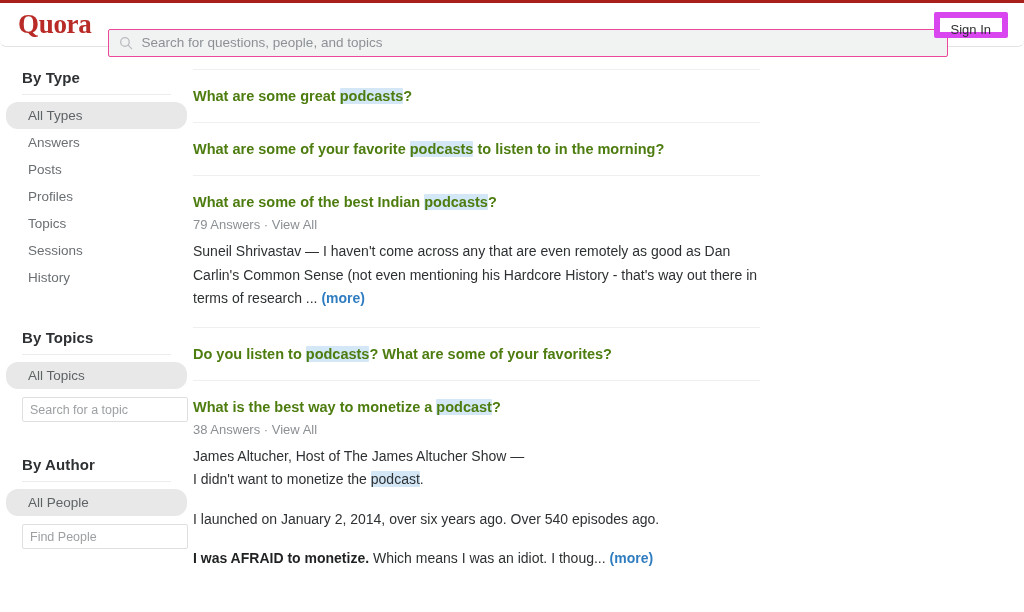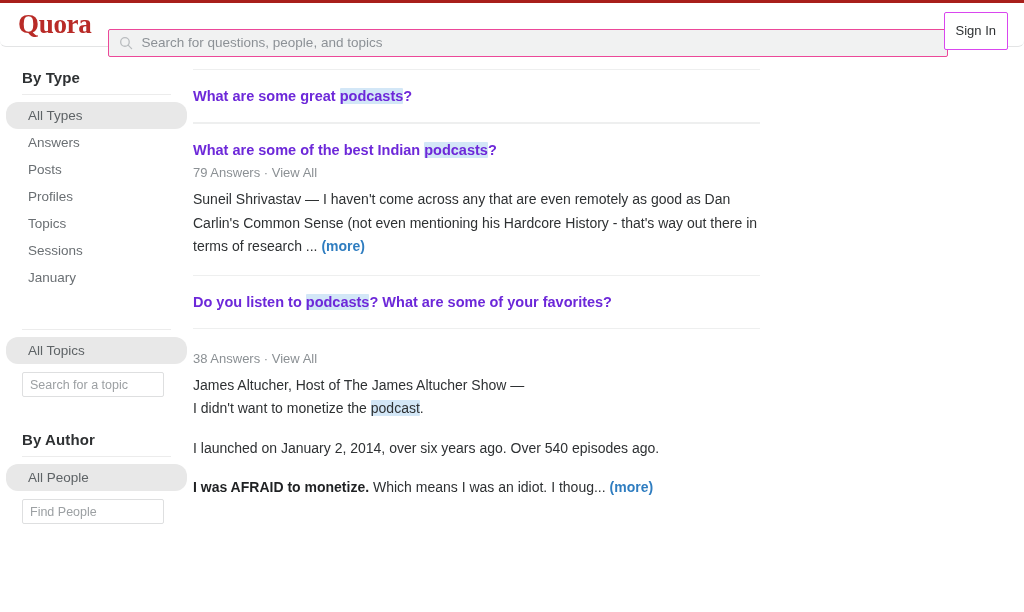--- a/index.html
+++ b/index.html
@@ -79,24 +79,24 @@
     padding: 0;
   }
   .search-input::placeholder {
     color: #8c9196;
     opacity: 1;
   }
   .signin-btn {
     position: absolute;
     right: 16px;
     top: 9px;
-    height: 38px;
+    height: 26px;
     padding: 0 11px;
     background: #ffffff;
-    border: 1px solid #d946ef;
+    border: 6px solid #d946ef;
     border-radius: 2px;
     font-family: "Liberation Sans", sans-serif;
     font-size: 13px;
     color: #2e3133;
     cursor: pointer;
     line-height: 24px;
   }
 
   
   .page {
@@ -135,21 +135,21 @@
     line-height: 15px;
   }
   .side-item.active {
     background: #e8e8e8;
     border-radius: 12px;
     color: #5e6366;
   }
   .side-input {
     display: block;
     box-sizing: border-box;
-    width: 142px;
+    width: 166px;
     height: 25px;
     margin: 8px 0 0 22px;
     border: 1px solid #dedfe0;
     border-radius: 2px;
     background: #ffffff;
     font-family: "Liberation Sans", sans-serif;
     font-size: 12.5px;
     color: #2e3133;
     padding: 0 7px;
     outline: none;
@@ -184,21 +184,21 @@
     height: 1px;
     background: #eeefef;
   }
   .result {
     padding: 17px 0 16px 0;
   }
   .result-title {
     display: block;
     font-size: 14.5px;
     font-weight: bold;
-    color: #6d28d9;
+    color: #4d7c0f;
     text-decoration: none;
     line-height: 19px;
     cursor: pointer;
   }
   .hl {
     background: #d3e7f7;
     border-radius: 1px;
   }
   .result-meta {
     font-size: 13px;
@@ -255,26 +255,27 @@
 
     <div class="side-section">
       <div class="side-heading">By Type</div>
       <div class="side-divider"></div>
       <div class="side-item active">All Types</div>
       <div class="side-item">Answers</div>
       <div class="side-item">Posts</div>
       <div class="side-item">Profiles</div>
       <div class="side-item">Topics</div>
       <div class="side-item">Sessions</div>
-      <div class="side-item">January</div>
+      <div class="side-item">History</div>
     </div>
 
     <div class="gap-lg"></div>
 
     <div class="side-section">
+      <div class="side-heading">By Topics</div>
       <div class="side-divider"></div>
       <div class="side-item active">All Topics</div>
       <input class="side-input" type="text" placeholder="Search for a topic" style="">
     </div>
 
     <div class="gap-md"></div>
 
     <div class="side-section">
       <div class="side-heading">By Author</div>
       <div class="side-divider"></div>
@@ -289,20 +290,25 @@
 
       <div class="result-sep"></div>
 
       <div class="result">
         <a class="result-title">
           <span>What are some great </span><span class="hl">podcasts</span><span>?</span>
         </a>
       </div>
       <div class="result-sep"></div>
 
+      <div class="result">
+        <a class="result-title">
+          <span>What are some of your favorite </span><span class="hl">podcasts</span><span> to listen to in the morning?</span>
+        </a>
+      </div>
       <div class="result-sep"></div>
 
       <div class="result">
         <a class="result-title">
           <span>What are some of the best Indian </span><span class="hl">podcasts</span><span>?</span>
         </a>
         <div class="result-meta">
           <span>79 Answers</span>
           <span>·</span>
           <a class="viewall">View All</a>
@@ -314,20 +320,23 @@
       <div class="result-sep"></div>
 
       <div class="result">
         <a class="result-title">
           <span>Do you listen to </span><span class="hl">podcasts</span><span>? What are some of your favorites?</span>
         </a>
       </div>
       <div class="result-sep"></div>
 
       <div class="result">
+        <a class="result-title">
+          <span>What is the best way to monetize a </span><span class="hl">podcast</span><span>?</span>
+        </a>
         <div class="result-meta">
           <span>38 Answers</span>
           <span>·</span>
           <a class="viewall">View All</a>
         </div>
         <div class="snippet">
           <p class="tight">James Altucher, Host of The James Altucher Show —</p>
           <p><span>I didn't want to monetize the </span><span class="hl">podcast</span><span>.</span></p>
           <p>I launched on January 2, 2014, over six years ago. Over 540 episodes ago.</p>
           <p><b>I was AFRAID to monetize.</b><span> Which means I was an idiot. I thoug... </span><a class="more">(more)</a></p>

